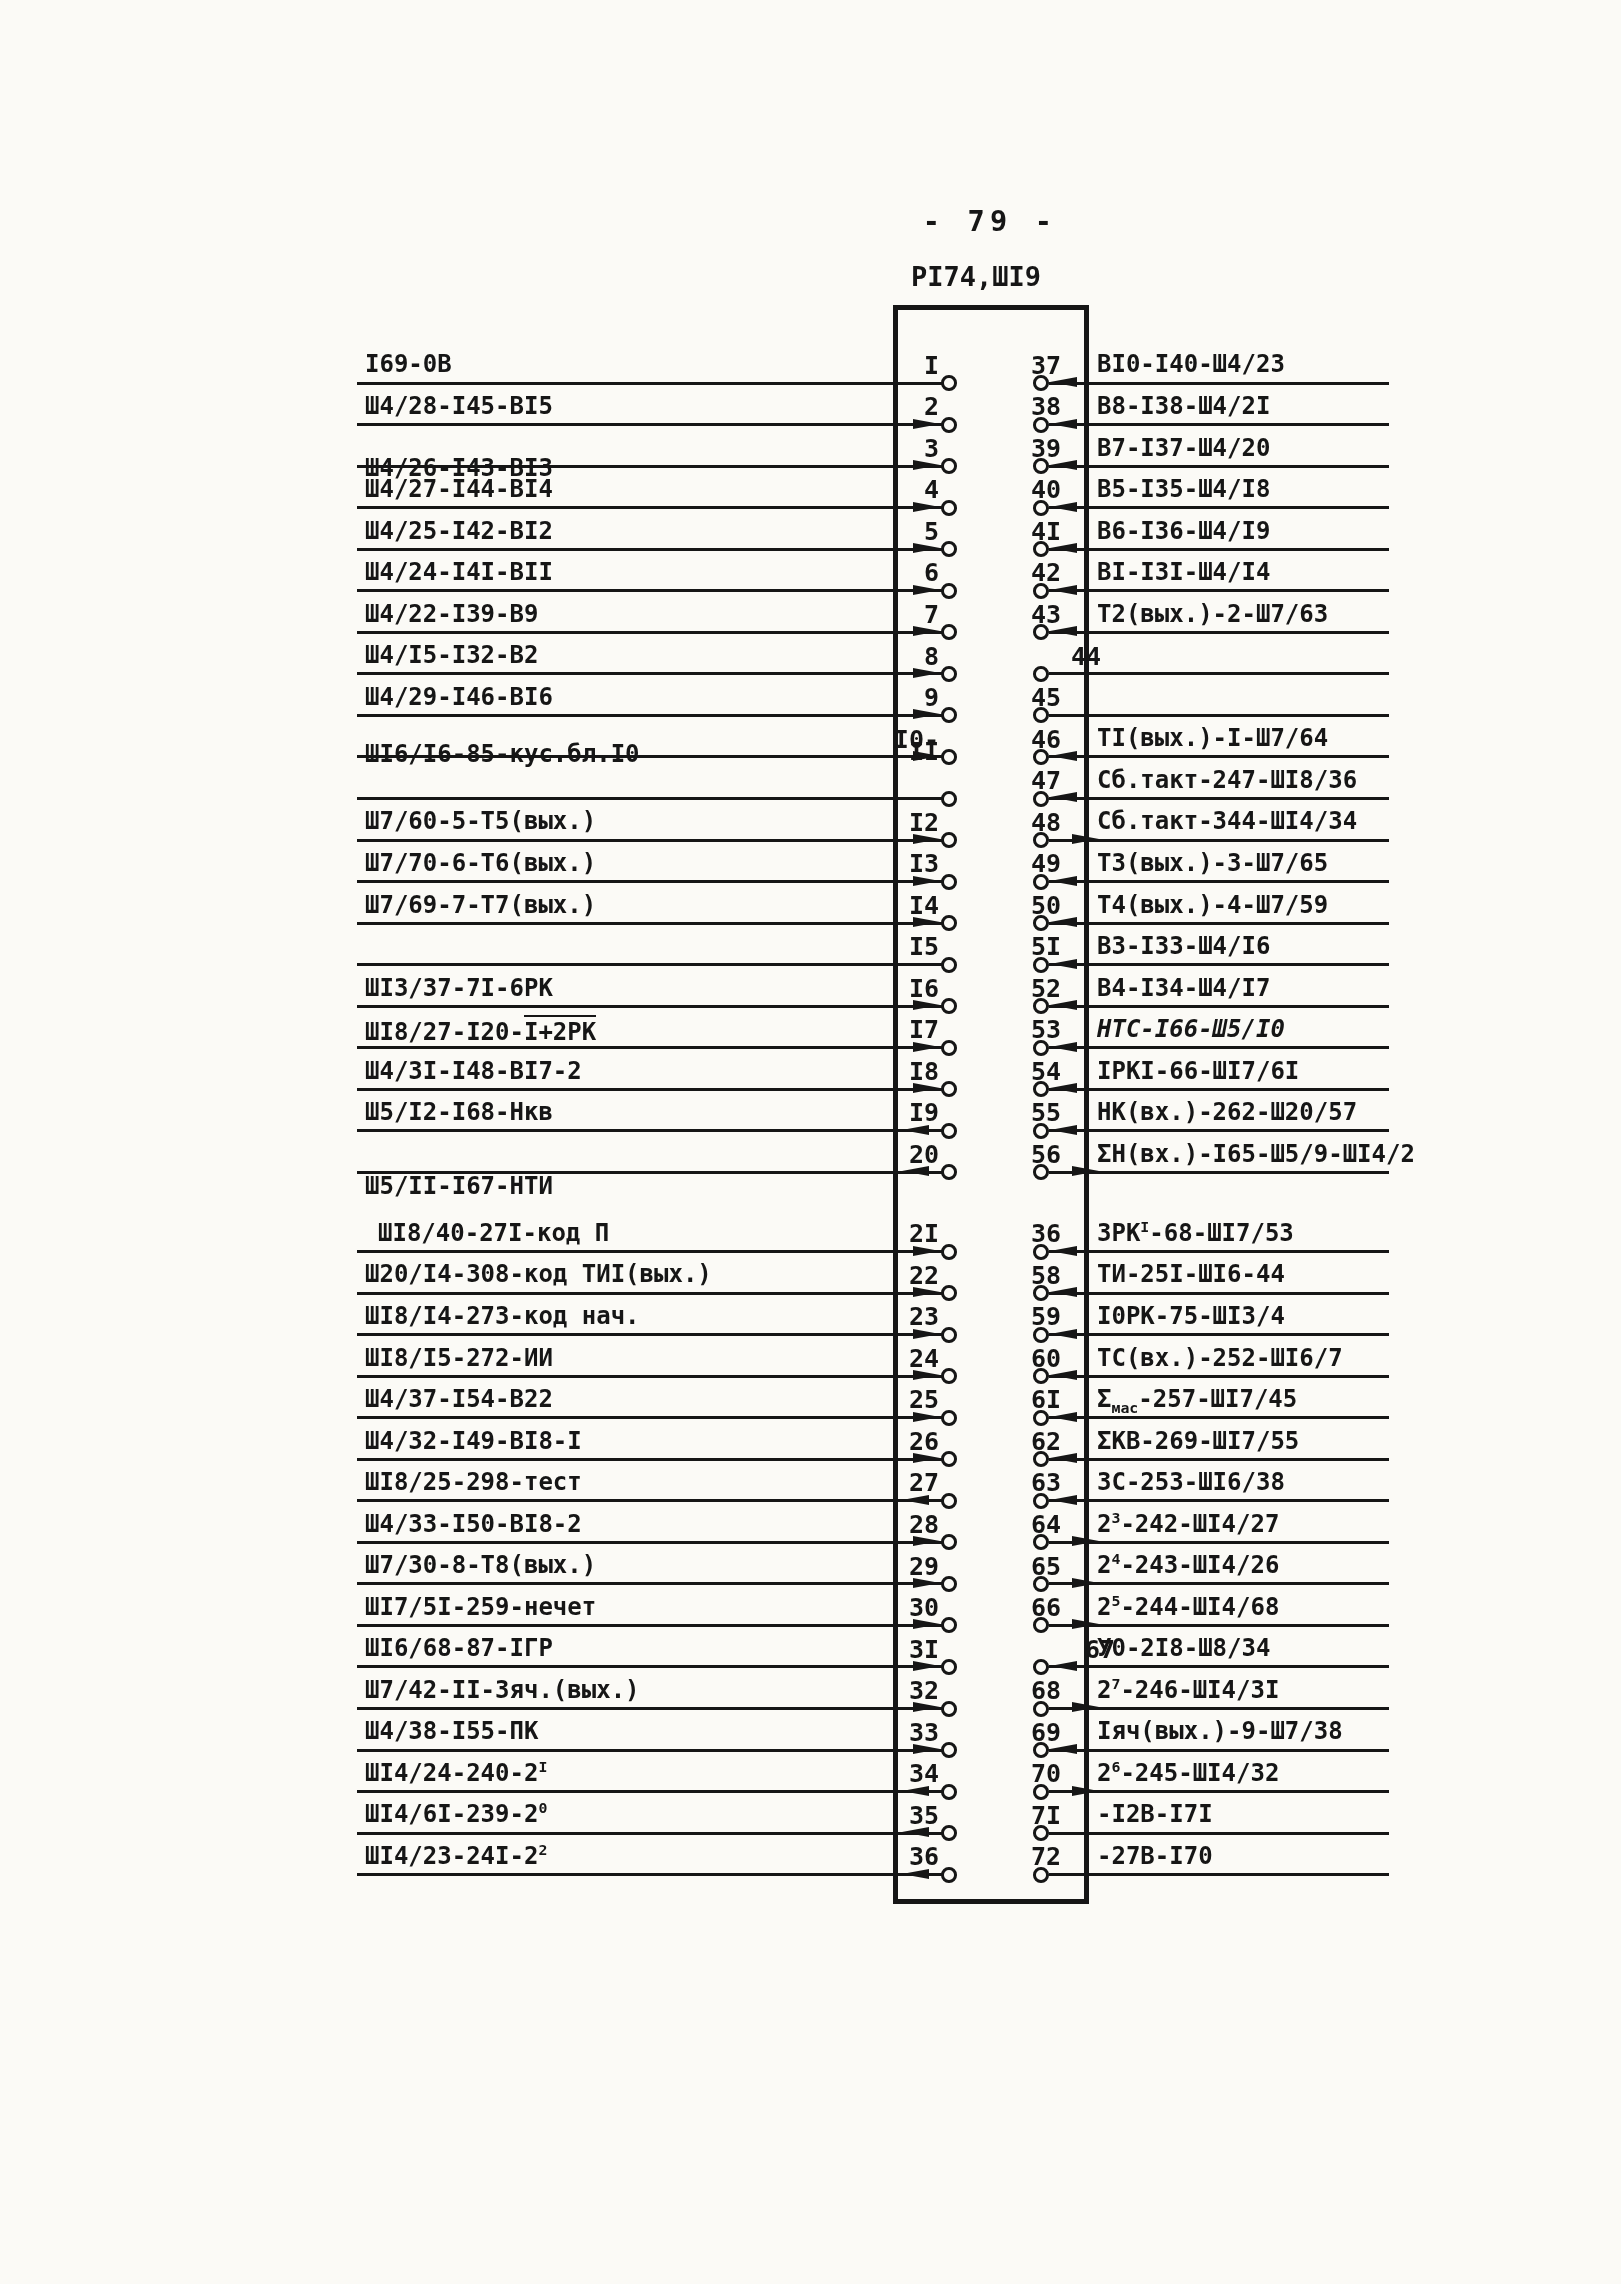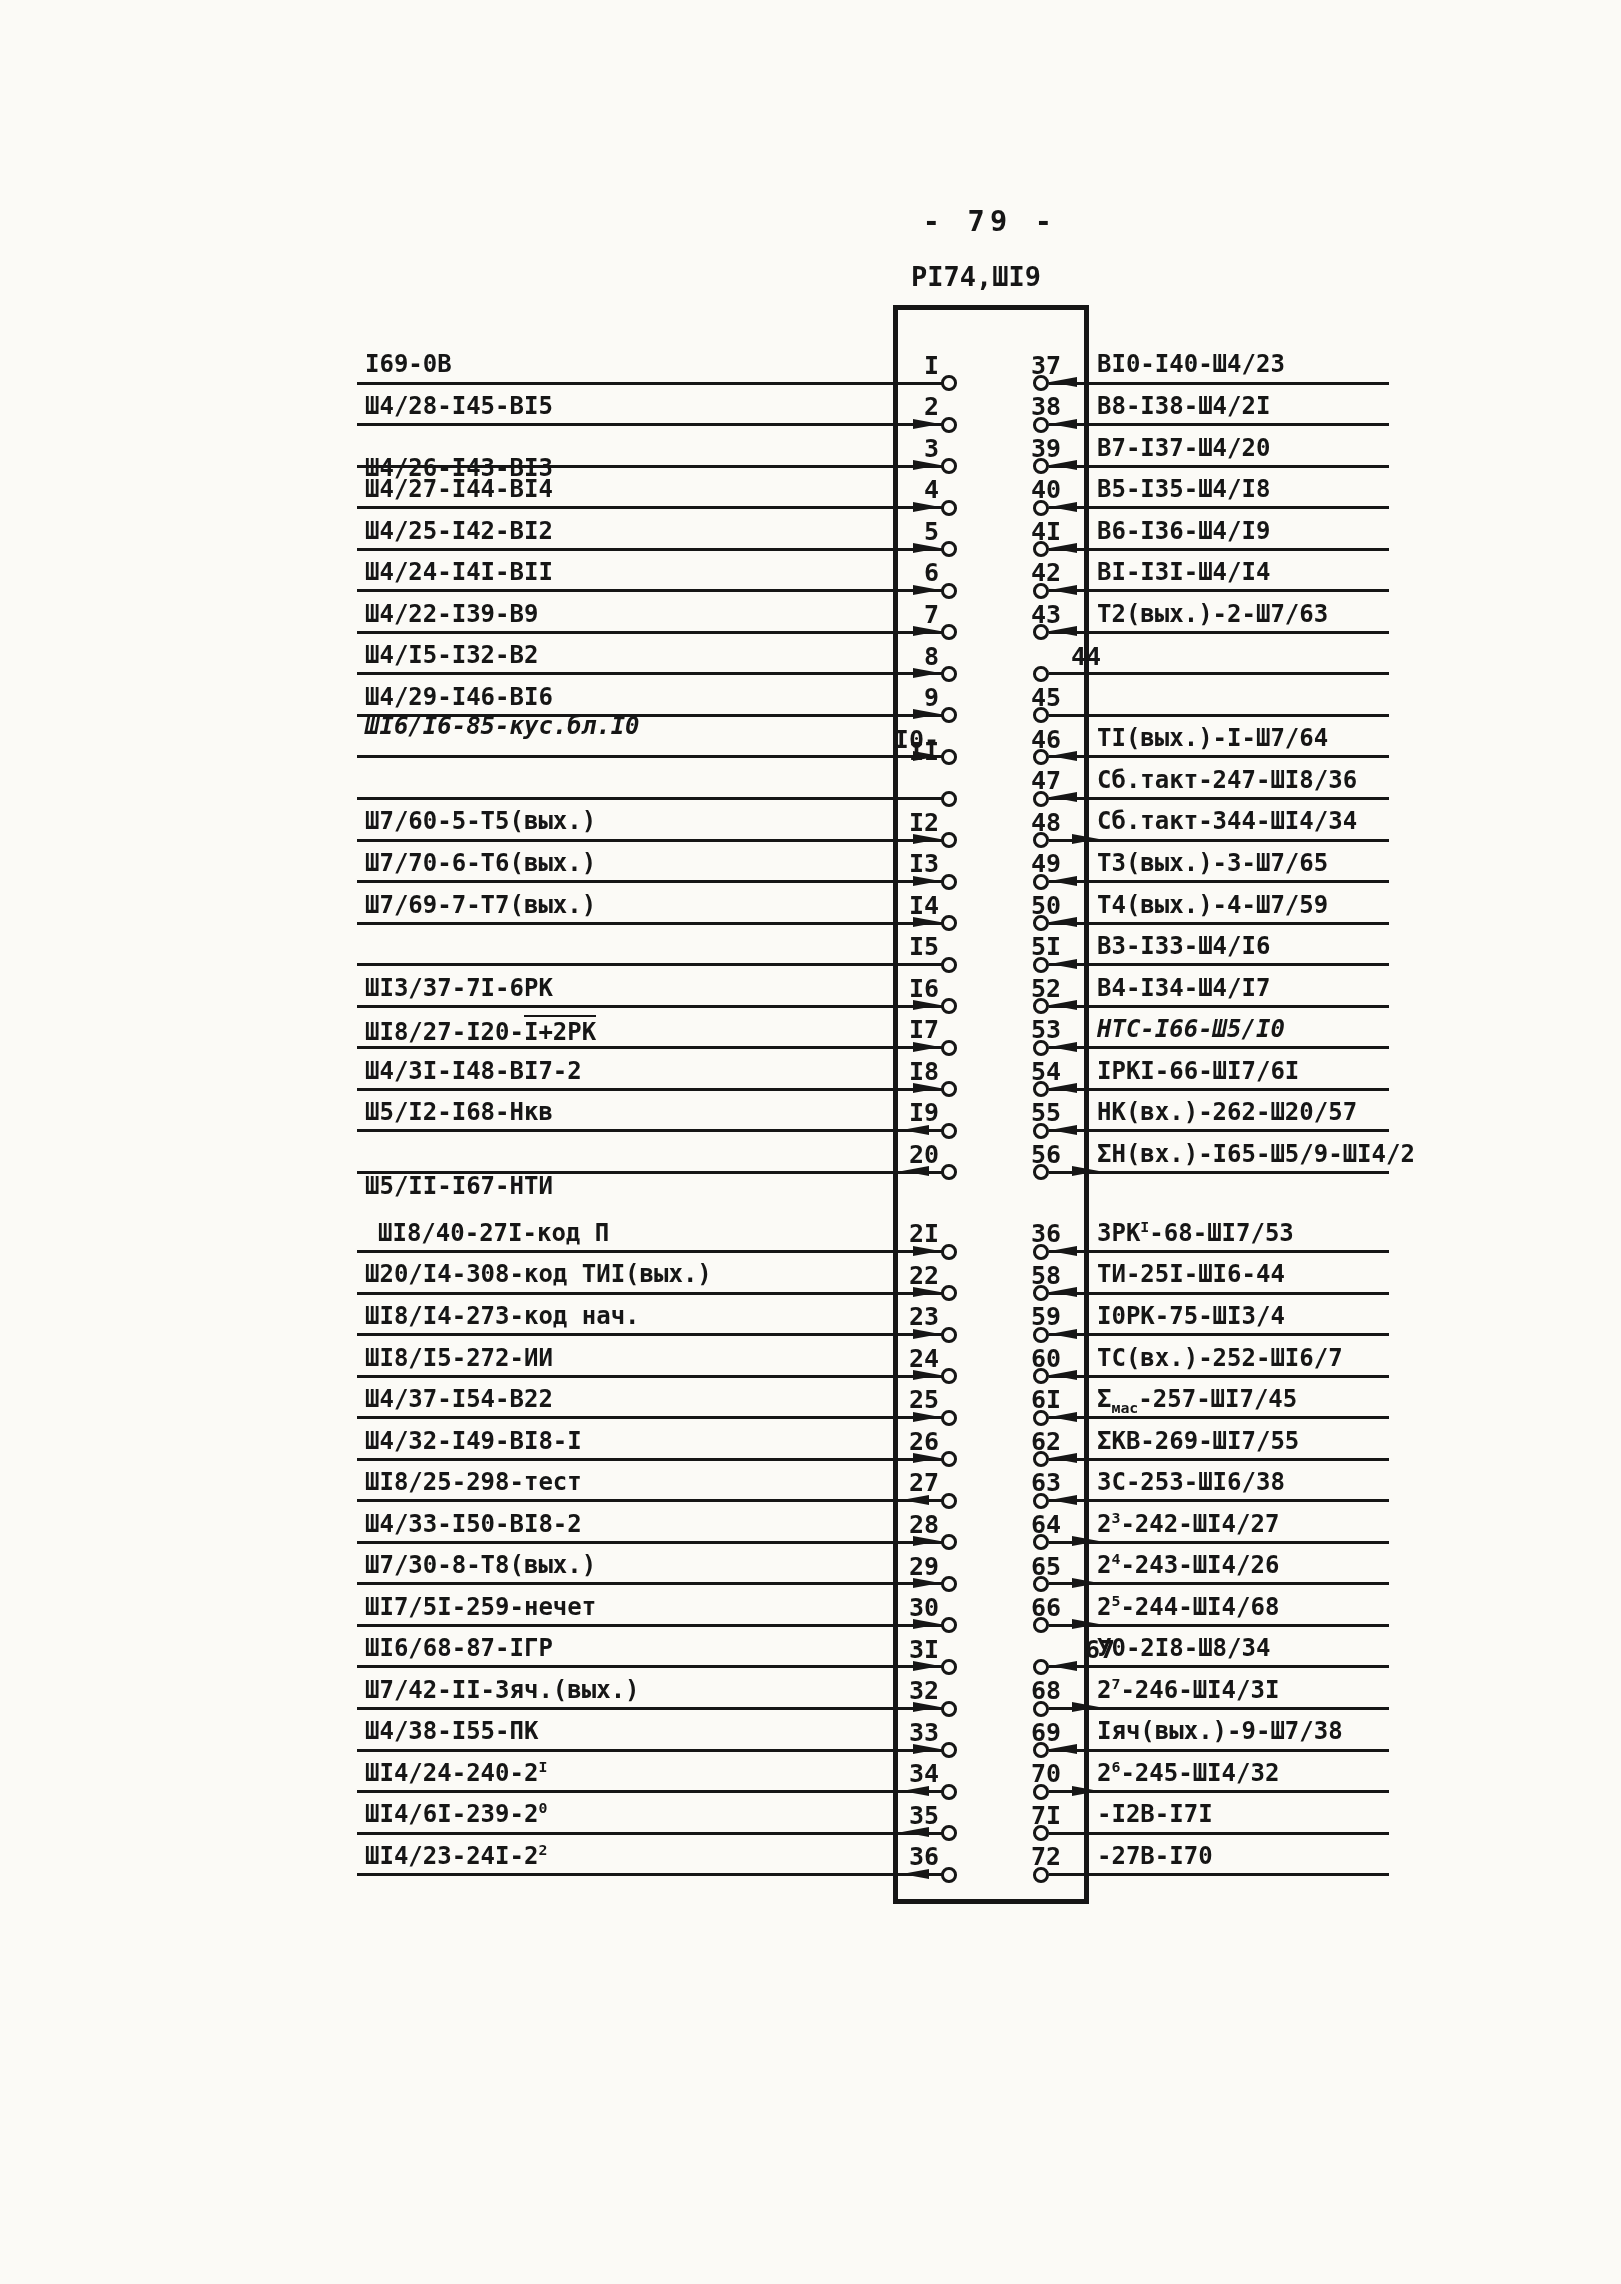--- a/index.html
+++ b/index.html
@@ -135,21 +135,21 @@
         <div class="lbl" style="left: 365px; top: 683px;">Ш4/29-І46-ВІ6</div>
         <div class="wire" style="left: 1049px; top: 714px; width: 340px;"></div>
         <div class="circ" style="left: 1033px; top: 707px;"></div>
         <div class="num" style="left: 1031px; top: 684px;">45</div>
       </div>
       <div>
         <div class="wire" style="left: 357px; top: 755px; width: 585px;"></div>
         <div class="arr right" style="left: 913px; top: 751px;"></div>
         <div class="circ" style="left: 941px; top: 749px;"></div>
         <div class="num r-align" style="left: 831px; width: 108px; top: 726px;">І0-</div>
-        <div class="lbl" style="left: 365px; top: 712px; font-style: italic;">ШІ6/І6-85-кус.бл.І0</div>
+        <div class="lbl" style="left: 365px; top: 740px;">ШІ6/І6-85-кус.бл.І0</div>
         <div class="wire" style="left: 1049px; top: 755px; width: 340px;"></div>
         <div class="arr left" style="left: 1050px; top: 751px;"></div>
         <div class="circ" style="left: 1033px; top: 749px;"></div>
         <div class="num" style="left: 1031px; top: 726px;">46</div>
         <div class="lbl" style="left: 1097px; top: 724px;">ТІ(вых.)-І-Ш7/64</div>
       </div>
       <div>
         <div class="wire" style="left: 357px; top: 797px; width: 585px;"></div>
         <div class="circ" style="left: 941px; top: 791px;"></div>
         <div class="num r-align" style="left: 831px; width: 108px; top: 738px;">ІІ</div>

